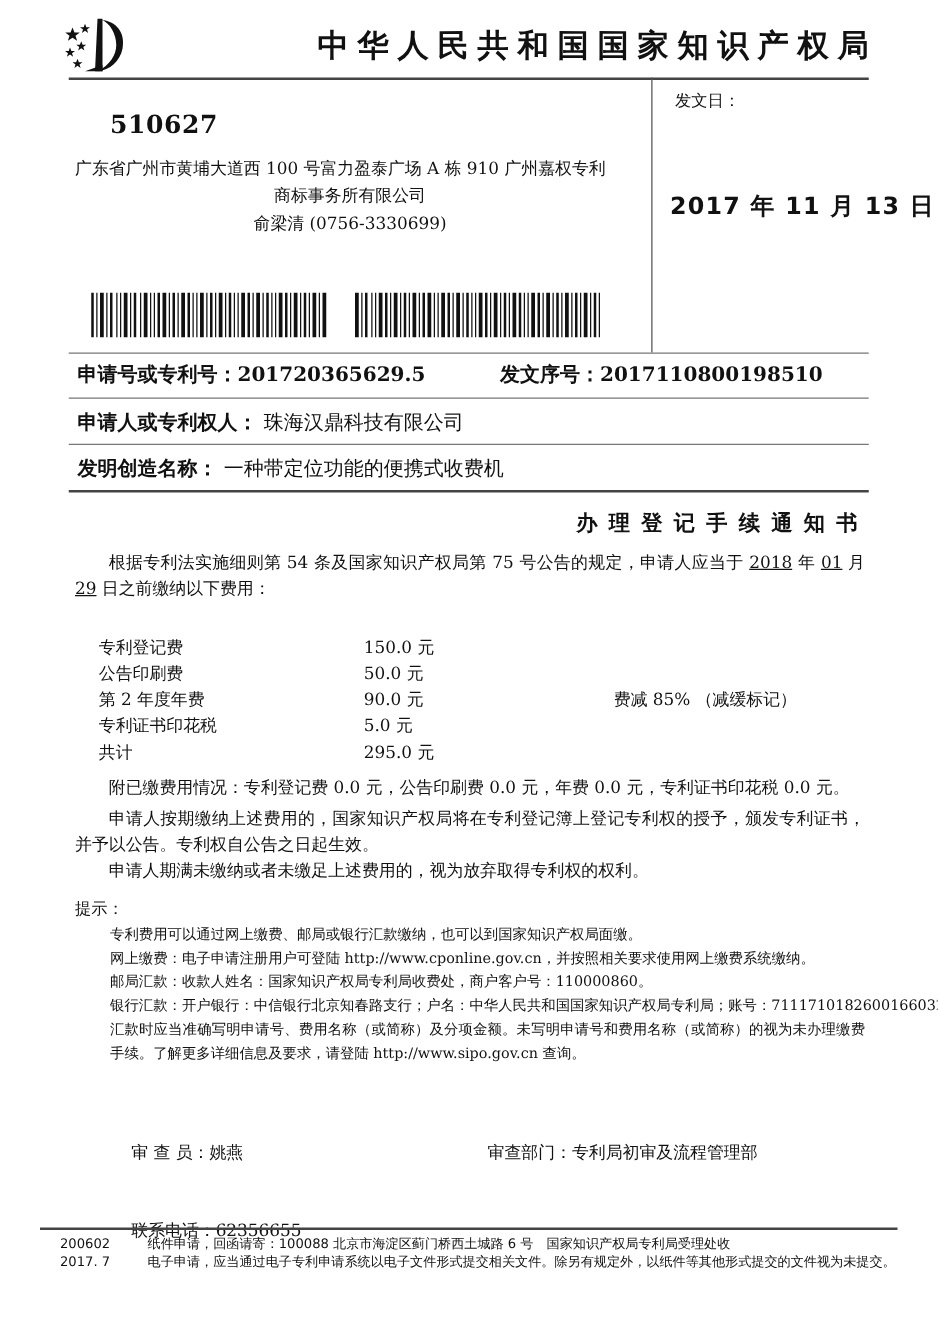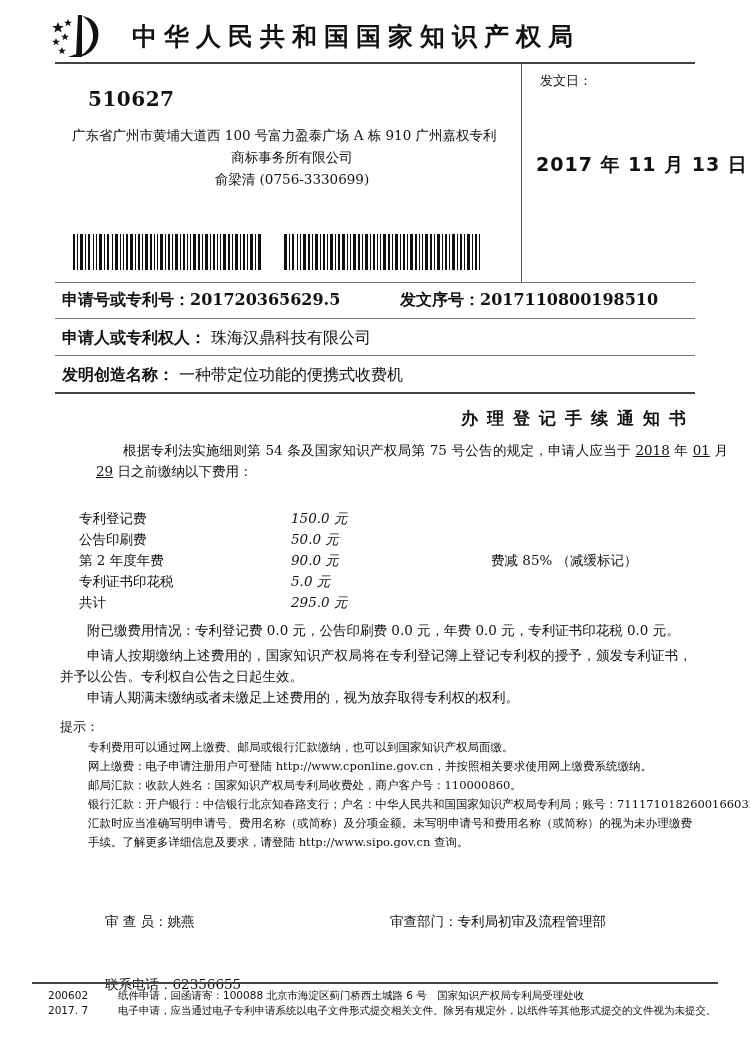--- a/index.html
+++ b/index.html
@@ -30,21 +30,21 @@
     display: flex;
     align-items: center;
   }
   .logo {
     width: 58px; height: 46px;
     flex: 0 0 58px;
     position: relative;
   }
   .org-title {
     flex: 1 1 auto;
-    text-align: left;
+    text-align: right;
     font-size: 25px;
     font-weight: bold;
     letter-spacing: 7px;
     font-family: "DejaVu Serif", "Liberation Serif", serif;
     padding-left: 26px;
     white-space: nowrap;
   }
 
   
   .rule {
@@ -69,21 +69,20 @@
     font-weight: bold;
     letter-spacing: 0.5px;
   }
   .addr {
     position: absolute;
     left: 60px; top: 124px;
     width: 440px;
     font-size: 13.5px;
     line-height: 22px;
     text-align: center;
-    margin-left: 12px;
   }
   .addr .l1 { text-align: left; white-space: nowrap; }
   .addr .l2, .addr .l3 { text-align: center; }
 
   .date-label {
     position: absolute;
     left: 540px; top: 72px;
     font-size: 13px;
   }
   .date-value {
@@ -144,21 +143,21 @@
     width: 620px;
     font-size: 13.5px;
   }
   .fee-row {
     display: flex;
     height: 21px;
     line-height: 21px;
     white-space: nowrap;
   }
   .fee-name { width: 212px; flex: 0 0 212px; }
-  .fee-amt  { width: 200px; flex: 0 0 200px; font-style: italic; }
+  .fee-amt  { width: 200px; flex: 0 0 200px; }
   .fee-note { flex: 1 1 auto; }
 
   
   .tips-head {
     position: absolute;
     left: 60px; top: 718px;
     font-size: 13px;
   }
   .tips {
     position: absolute;
@@ -366,21 +365,21 @@
   </div>
   <div class="field" style="left:62px; top:328px;">
     <span class="lbl">申请人或专利权人：</span>&nbsp;<span class="val-n">珠海汉鼎科技有限公司</span>
   </div>
   <div class="field" style="left:62px; top:365px;">
     <span class="lbl">发明创造名称：</span>&nbsp;<span class="val-n">一种带定位功能的便携式收费机</span>
   </div>
 
   <div class="doc-title">办理登记手续通知书</div>
 
-  <div class="body-p ind" style="top:440px;margin-left:36px;">
+  <div class="body-p ind" style="top:440px;">
     <span>根据专利法实施细则第 54 条及国家知识产权局第 75 号公告的规定，申请人应当于 </span><span class="u">2018</span><span> 年 </span><span class="u">01</span><span> 月 </span><span class="u">29</span><span> 日之</span><span>前缴纳以下费用：</span>
   </div>
 
   <div class="fees">
     <div class="fee-row">
       <span class="fee-name">专利登记费</span>
       <span class="fee-amt">150.0 元</span>
       <span class="fee-note"></span>
     </div>
     <div class="fee-row">

